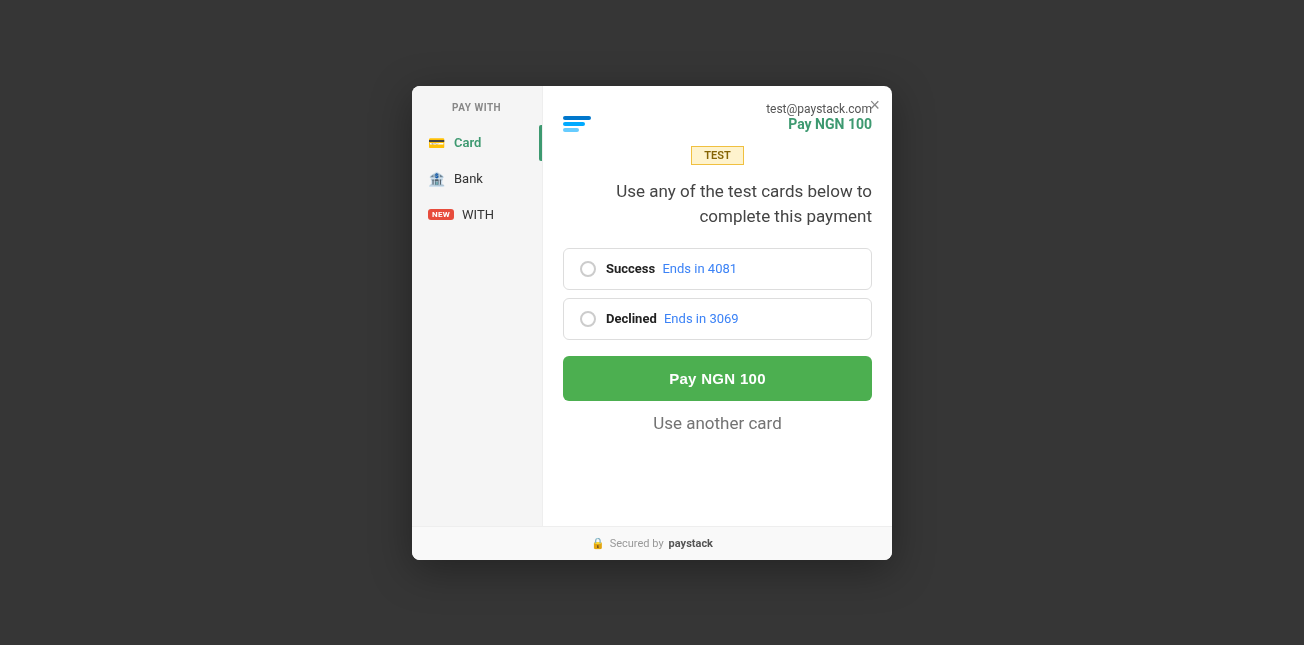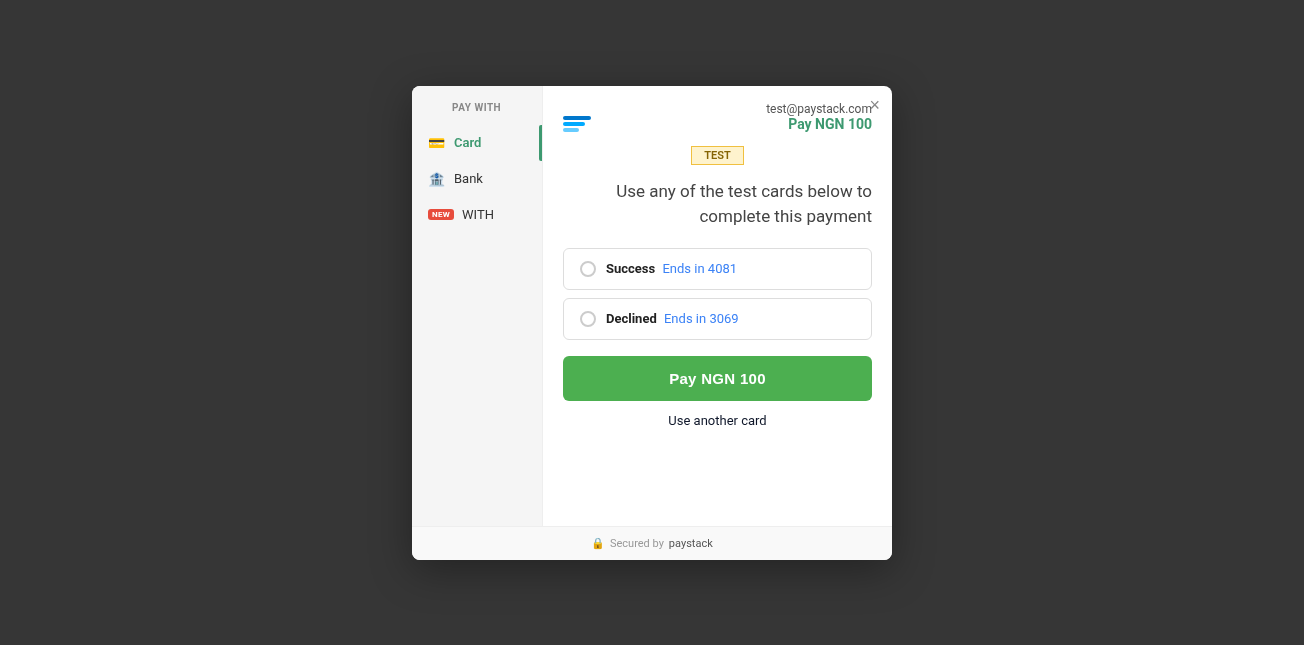--- a/index.html
+++ b/index.html
@@ -188,22 +188,22 @@
       border-radius: 6px;
       padding: 14px;
       font-size: 15px;
       font-weight: 700;
       cursor: pointer;
       letter-spacing: 0.3px;
       margin-bottom: 12px;
     }
     .use-another-card {
       text-align: center;
-      font-size: 13px;
-      color: #0f172a;
+      font-size: 17px;
+      color: #737373;
       cursor: pointer;
       text-decoration: none;
       display: block;
     }
     
     .close-btn {
       position: absolute;
       top: 10px;
       right: 12px;
       background: none;
@@ -224,21 +224,21 @@
       color: #999;
       display: flex;
       align-items: center;
       justify-content: center;
       gap: 5px;
     }
     .lock-icon {
       font-size: 11px;
     }
     .paystack-brand {
-      font-weight: 400;
+      font-weight: 700;
       color: #555;
     }
   </style>
 </head>
 <body>
 
 <div class="overlay">
   <div class="modal">
     <button class="close-btn">×</button>
 

